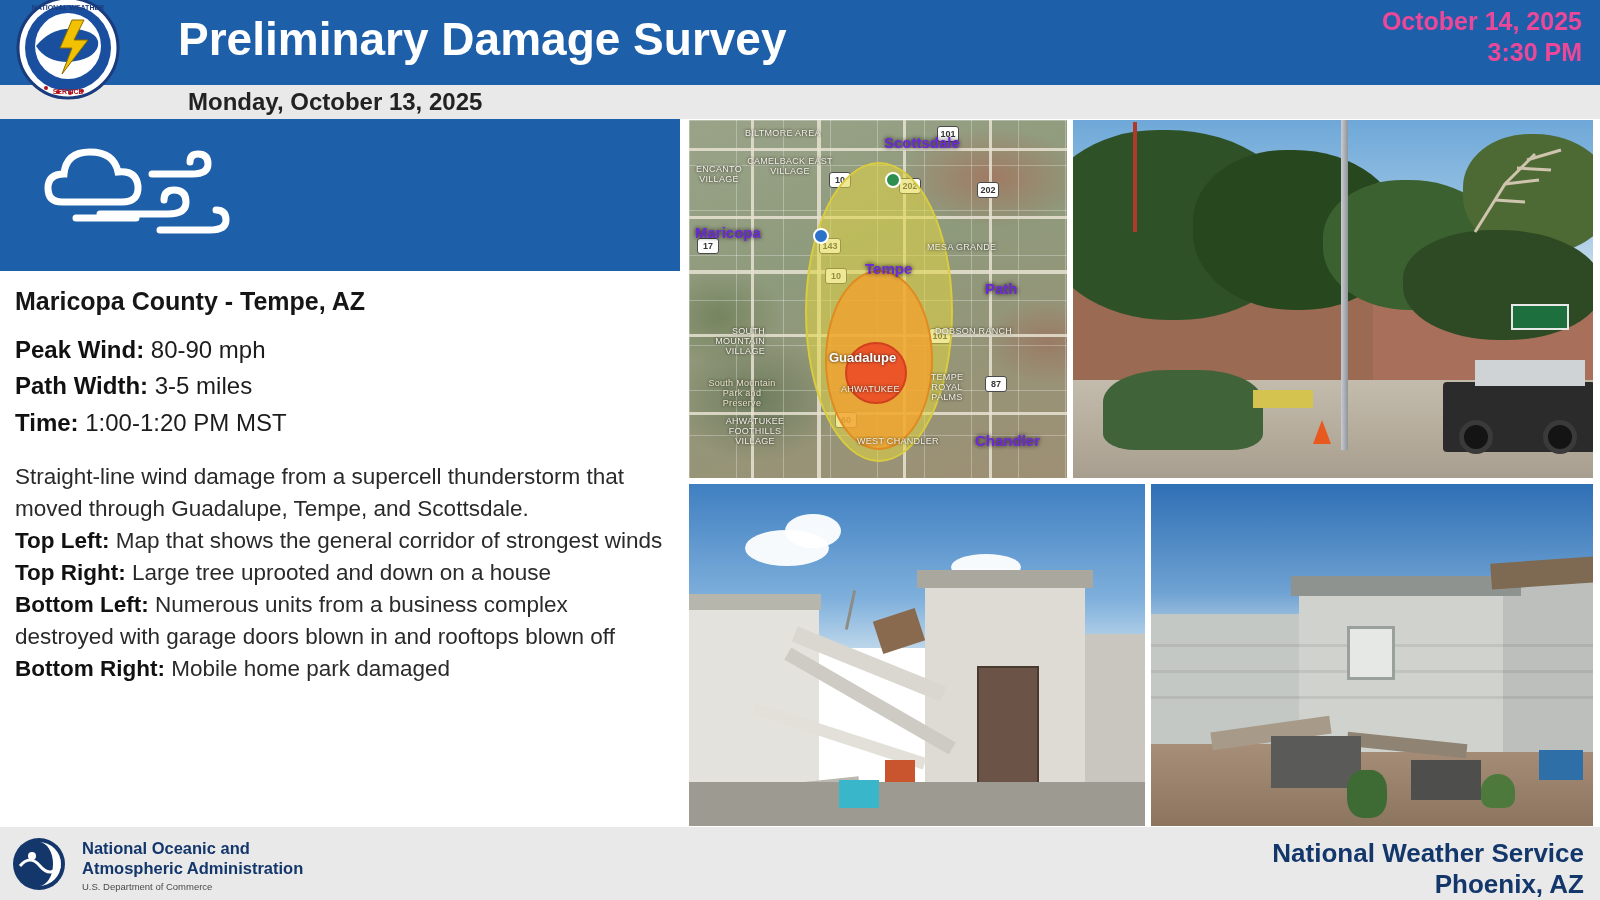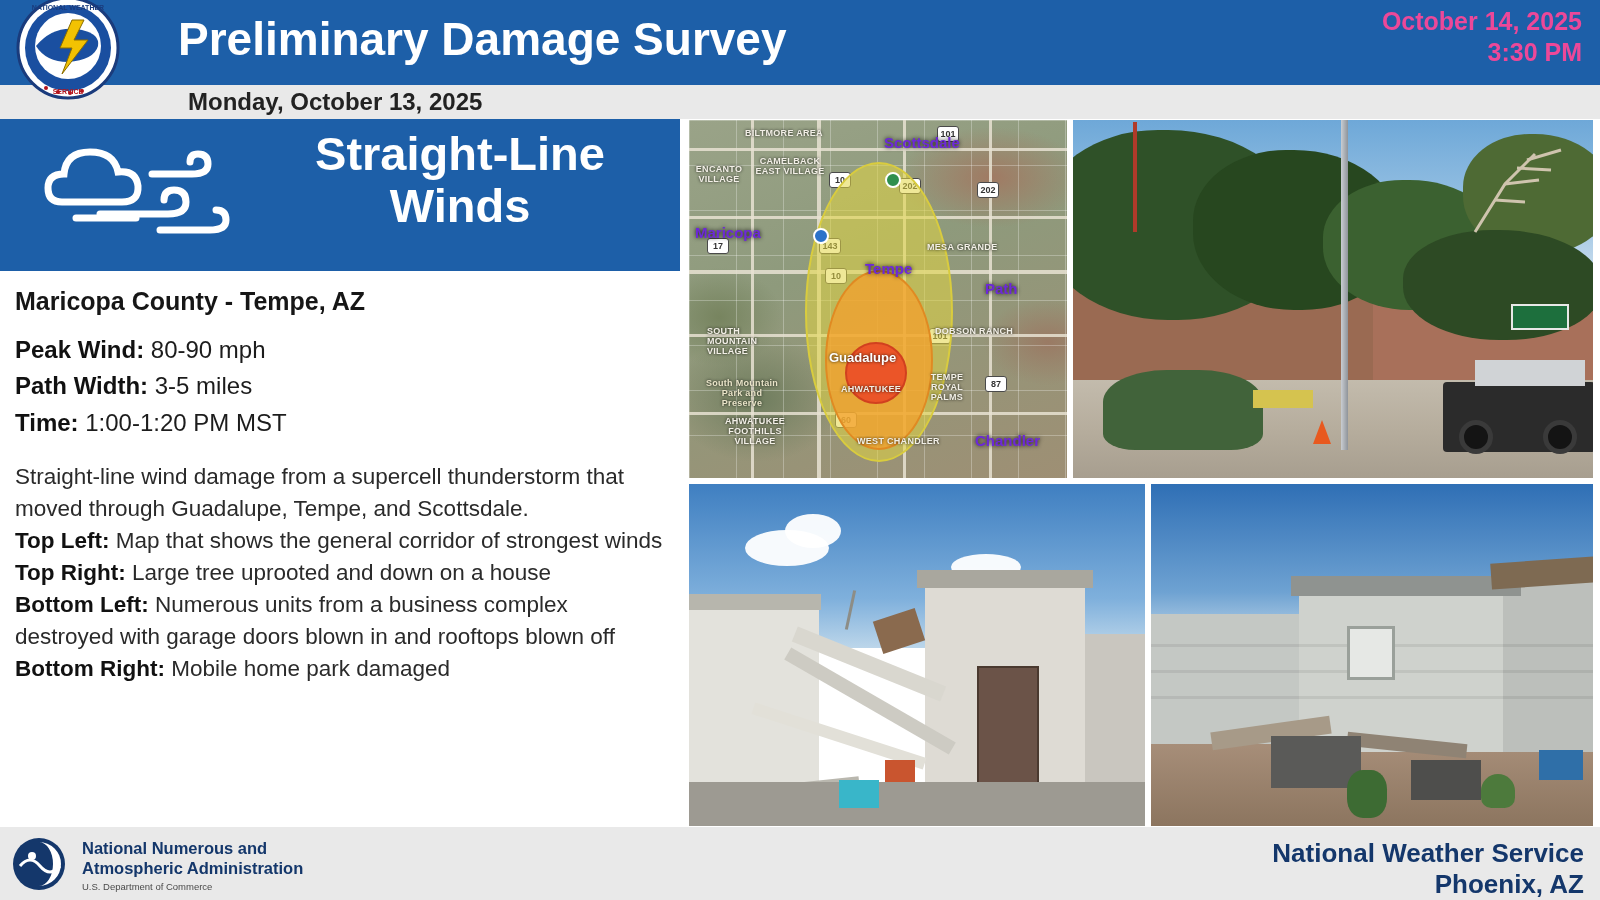--- a/index.html
+++ b/index.html
@@ -99,21 +99,21 @@
   .hwy-shield {
     position:absolute; width:22px; height:16px; background:#ffffff;
     border:1px solid #4a4a4a; border-radius:3px; color:#333; font-size:9px;
     font-weight:bold; text-align:center; line-height:14px;
   }
   .map-ellipse { position:absolute; border-radius:50%; }
   .ell-outer { left:116px; top:42px; width:148px; height:300px; background:rgba(226,214,66,.55); border:2px solid #d9cc3e; }
   .ell-mid   { left:136px; top:150px; width:108px; height:180px; background:rgba(244,160,44,.75); border:2px solid #e08a22; }
   .ell-in    { left:156px; top:222px; width:62px; height:62px; background:rgba(235,70,38,.85); border:2px solid #d1401f; }
   .map-label { position:absolute; color:#ffffff; font-size:11px; font-weight:bold; text-shadow:0 0 3px rgba(0,0,0,.85); }
-  .map-label.dark { color:#f2efe6; font-size:9px; font-weight:bold; letter-spacing:.3px; }
+  .map-label.dark { color:#f2efe6; font-size:9px; font-weight:normal; letter-spacing:.3px; }
   .map-city { position:absolute; color:#6d28d9; font-size:15px; font-weight:bold; text-shadow:0 0 4px rgba(0,0,0,.9); }
   .map-poi { position:absolute; width:16px; height:16px; border-radius:50%; background:#2f8f4e; border:2px solid #fff; }
   .map-poi.blue { background:#2b72c9; }
 
   
   .tree-sky { position:absolute; left:0; top:0; width:100%; height:45%;
     background:linear-gradient(180deg,#6ea8d8 0%, #9cc4e4 60%, #cfe0ee 100%); }
   .tree-ground { position:absolute; left:0; bottom:0; width:100%; height:34%;
     background:linear-gradient(180deg,#c9c2b4 0%, #b6ad9d 60%, #a79e8f 100%); }
   .tree-foliage { position:absolute; border-radius:46% 54% 50% 50%; }
@@ -186,21 +186,20 @@
   <div class="event-band"></div>
   <svg class="wind-icon" viewBox="0 0 205 95">
     <g fill="none" stroke="#ffffff" stroke-width="7" stroke-linecap="round">
       <path d="M22 62 Q8 62 8 48 Q8 34 24 34 Q26 12 50 12 Q74 12 78 32 Q96 30 98 46 Q99 62 82 62 Z"></path>
       <path d="M60 74 H128 Q146 74 146 62 Q146 50 134 50 Q124 50 124 60"></path>
       <path d="M36 78 H96"></path>
       <path d="M112 34 H152 Q168 34 168 24 Q168 14 158 14 Q150 14 150 22"></path>
       <path d="M120 90 H170 Q186 90 186 80 Q186 70 176 70"></path>
     </g>
   </svg>
-  <div class="event-title">Straight-Line Winds</div>
 
   <div class="left-body">
     <div class="location">Maricopa County - Tempe, AZ</div>
     <div class="stats">
       <div><b>Peak Wind:</b> <span>80-90 mph</span></div>
       <div><b>Path Width:</b> <span>3-5 miles</span></div>
       <div><b>Time:</b> <span>1:00-1:20 PM MST</span></div>
     </div>
     <div class="desc">
       <p>Straight-line wind damage from a supercell thunderstorm that moved through Guadalupe, Tempe, and Scottsdale.</p>
@@ -225,21 +224,21 @@
       <div class="road road-h" style="top:292px;"></div>
       <div class="road road-v" style="left:62px;"></div>
       <div class="road road-v" style="left:128px; width:4px;"></div>
       <div class="road road-v" style="left:214px;"></div>
       <div class="road road-v" style="left:300px;"></div>
 
       <div class="hwy-shield" style="left:248px; top:6px;">101</div>
       <div class="hwy-shield" style="left:210px; top:58px;">202</div>
       <div class="hwy-shield" style="left:130px; top:118px;">143</div>
       <div class="hwy-shield" style="left:136px; top:148px;">10</div>
-      <div class="hwy-shield" style="left:18px; top:118px;">17</div>
+      <div class="hwy-shield" style="left:8px; top:118px;">17</div>
       <div class="hwy-shield" style="left:140px; top:52px;">10</div>
       <div class="hwy-shield" style="left:240px; top:208px;">101</div>
       <div class="hwy-shield" style="left:146px; top:292px;">60</div>
       <div class="hwy-shield" style="left:296px; top:256px;">87</div>
       <div class="hwy-shield" style="left:288px; top:62px;">202</div>
 
       <div class="map-ellipse ell-outer"></div>
       <div class="map-ellipse ell-mid"></div>
       <div class="map-ellipse ell-in"></div>
 
@@ -249,21 +248,21 @@
       <div class="map-city" style="left:195px; top:14px;">Scottsdale</div>
       <div class="map-city" style="left:6px; top:104px;">Maricopa</div>
       <div class="map-city" style="left:176px; top:140px;">Tempe</div>
       <div class="map-city" style="left:296px; top:160px;">Path</div>
       <div class="map-city" style="left:286px; top:312px;">Chandler</div>
 
       <div class="map-label dark" style="left:56px; top:8px;">BILTMORE AREA</div>
       <div class="map-label dark" style="left:58px; top:36px; width:86px; text-align:center;">CAMELBACK EAST VILLAGE</div>
       <div class="map-label dark" style="left:2px; top:44px; width:56px; text-align:center;">ENCANTO VILLAGE</div>
       <div class="map-label dark" style="left:238px; top:122px;">MESA GRANDE</div>
-      <div class="map-label dark" style="left:18px; top:206px; width:58px; text-align:left;">SOUTH MOUNTAIN VILLAGE</div>
+      <div class="map-label dark" style="left:18px; top:206px; width:58px; text-align:right;">SOUTH MOUNTAIN VILLAGE</div>
       <div class="map-label dark" style="left:246px; top:206px;">DOBSON RANCH</div>
       <div class="map-label dark" style="left:16px; top:258px; width:74px; text-align:center; color:#e9e4c8;">South Mountain Park and Preserve</div>
       <div class="map-label dark" style="left:152px; top:264px;">AHWATUKEE</div>
       <div class="map-label dark" style="left:228px; top:252px; width:60px; text-align:center;">TEMPE ROYAL PALMS</div>
       <div class="map-label dark" style="left:36px; top:296px; width:60px; text-align:center;">AHWATUKEE FOOTHILLS VILLAGE</div>
       <div class="map-label dark" style="left:168px; top:316px;">WEST CHANDLER</div>
       <div class="map-label" style="left:140px; top:230px; font-size:13px;">Guadalupe</div>
     </div>
 
     <div class="ph ph-tree">
@@ -345,21 +344,21 @@
   </div>
 
   <div class="footer"></div>
   <svg class="noaa-logo" viewBox="0 0 58 56">
     <circle cx="29" cy="28" r="26" fill="#14376b"></circle>
     <path d="M29 6 A22 22 0 0 1 29 50 A14 22 0 0 0 29 6 Z" fill="#ffffff"></path>
     <path d="M10 30 Q20 18 30 30 Q40 42 50 30" stroke="#ffffff" stroke-width="3" fill="none"></path>
     <circle cx="22" cy="20" r="4" fill="#ffffff"></circle>
   </svg>
   <div class="noaa-text">
-    <div>National Numerous and</div>
+    <div>National Oceanic and</div>
     <div>Atmospheric Administration</div>
     <div class="noaa-sub">U.S. Department of Commerce</div>
   </div>
   <div class="footer-right">
     <div>National Weather Service</div>
     <div>Phoenix, AZ</div>
   </div>
 
 </div>
 

